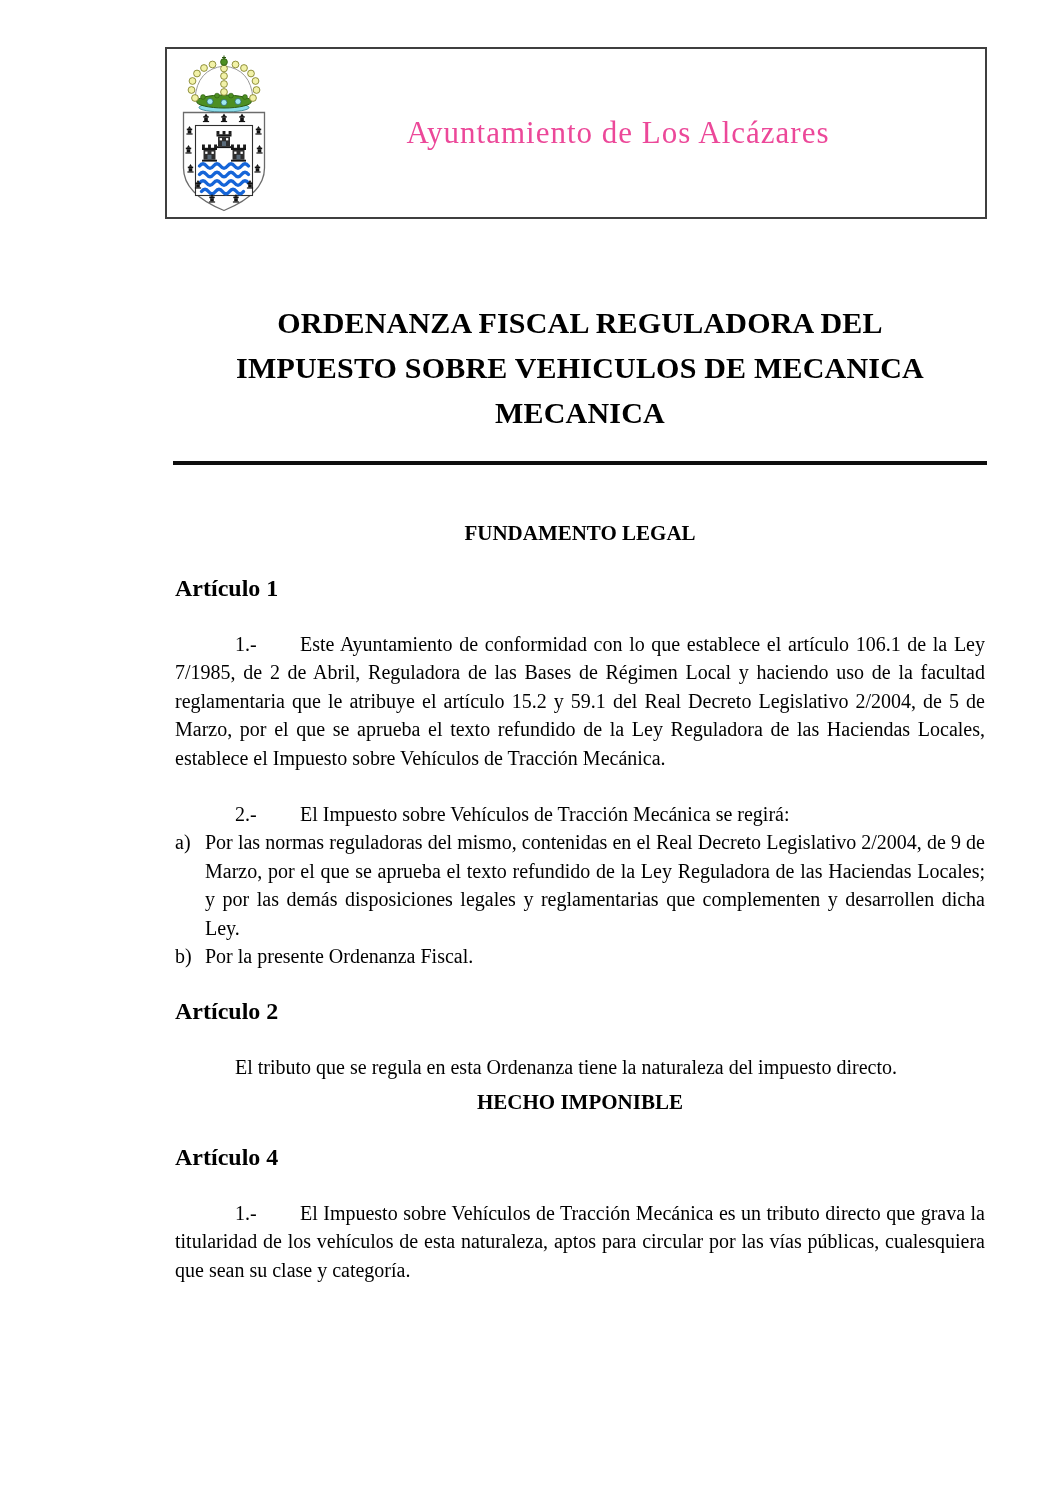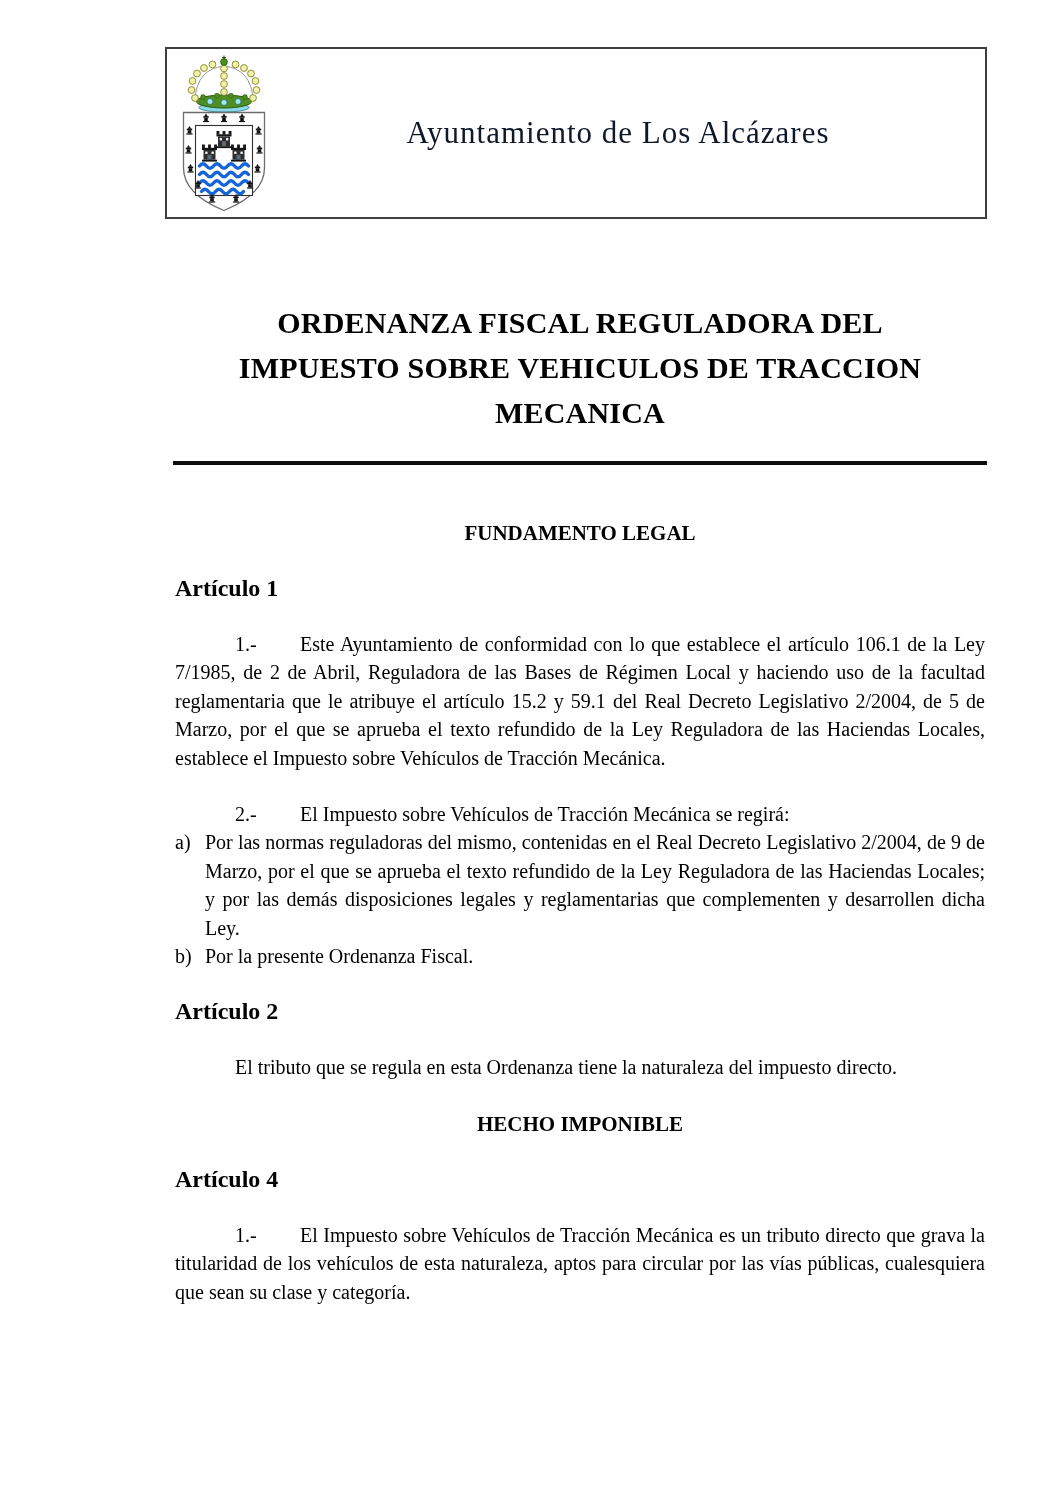--- a/index.html
+++ b/index.html
@@ -18,21 +18,21 @@
     width:818px;height:168px;
     border:2px solid #3f3f3f;
     display:flex;align-items:center;
     background:#fff;
   }
   .arms{flex:0 0 auto;margin-left:12px;margin-top:2px;}
   .org-name-wrap{flex:1;text-align:center;padding-right:18px;}
   .org-name{
     font-size:31px;
     letter-spacing:1px;
-    color:#0f172a;
+    color:#ec4899;
     white-space:nowrap;
   }
   
   .content{
     position:absolute;left:175px;top:0;
     width:810px;
     font-size:20px;line-height:28.4px;
   }
   .doc-title{
     margin:300px 0 0;
@@ -44,21 +44,21 @@
   .divider{
     margin:26px -2px 0 -2px;
     height:4px;background:#0e0e0e;
   }
   .section-heading{
     margin:0;font-size:21px;font-weight:bold;
     text-align:center;line-height:28px;
   }
   .mt-fundamento{margin-top:54px;}
   .mt-naturaleza{margin-top:12px;}
-  .mt-hecho{margin-top:28px;}
+  .mt-hecho{margin-top:6px;}
   .article{
     margin:27px 0 0;font-size:24px;font-weight:bold;line-height:28px;
   }
   .para{
     margin:28px 0 0;
     text-align:justify;
   }
   .para.tight{}
   .indent{text-indent:60px;}
   .pnum{display:inline-block;width:65px;text-indent:0;}
@@ -160,21 +160,21 @@
     </svg>
     <div class="org-name-wrap">
       <span class="org-name">Ayuntamiento de Los Alcázares</span>
     </div>
   </div>
 
   <div class="content">
 
     <h1 class="doc-title">
       <span class="tline">ORDENANZA FISCAL REGULADORA DEL</span>
-      <span class="tline">IMPUESTO SOBRE VEHICULOS DE TRACCION</span>
+      <span class="tline">IMPUESTO SOBRE VEHICULOS DE MECANICA</span>
       <span class="tline">MECANICA</span>
     </h1>
 
     <div class="divider"></div>
 
     <h2 class="section-heading mt-fundamento">FUNDAMENTO LEGAL</h2>
 
     <h3 class="article">Artículo 1</h3>
 
     <p class="para indent"><span class="pnum">1.-</span><span>Este Ayuntamiento de conformidad con lo que establece el artículo 106.1 de la Ley 7/1985, de 2 de Abril, Reguladora de las Bases de Régimen Local y haciendo uso de la facultad reglamentaria que le atribuye el artículo 15.2 y 59.1 del Real Decreto Legislativo 2/2004, de 5 de Marzo, por el que se aprueba el texto refundido de la Ley Reguladora de las Haciendas Locales, establece el Impuesto sobre Vehículos de Tracción Mecánica.</span></p>

